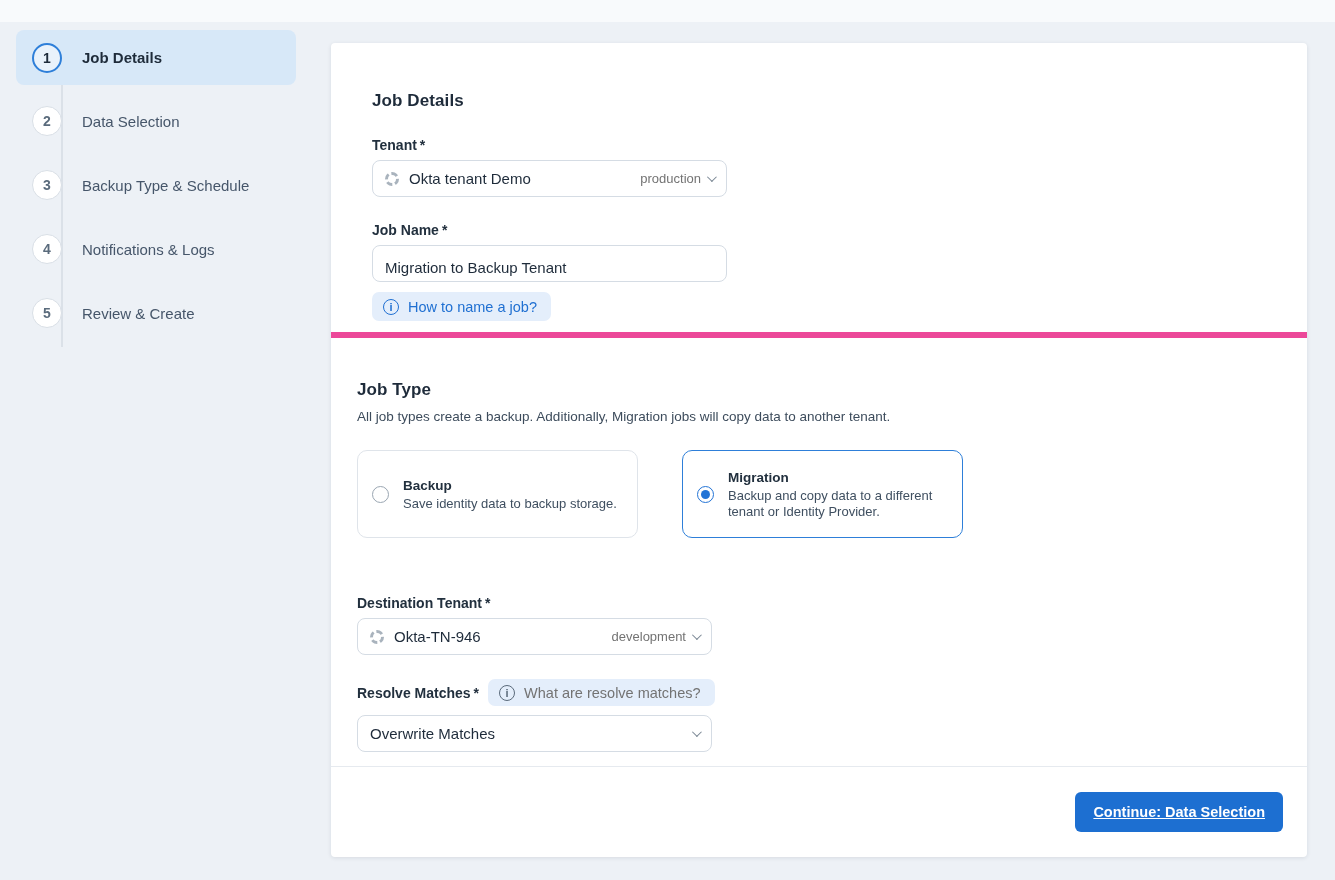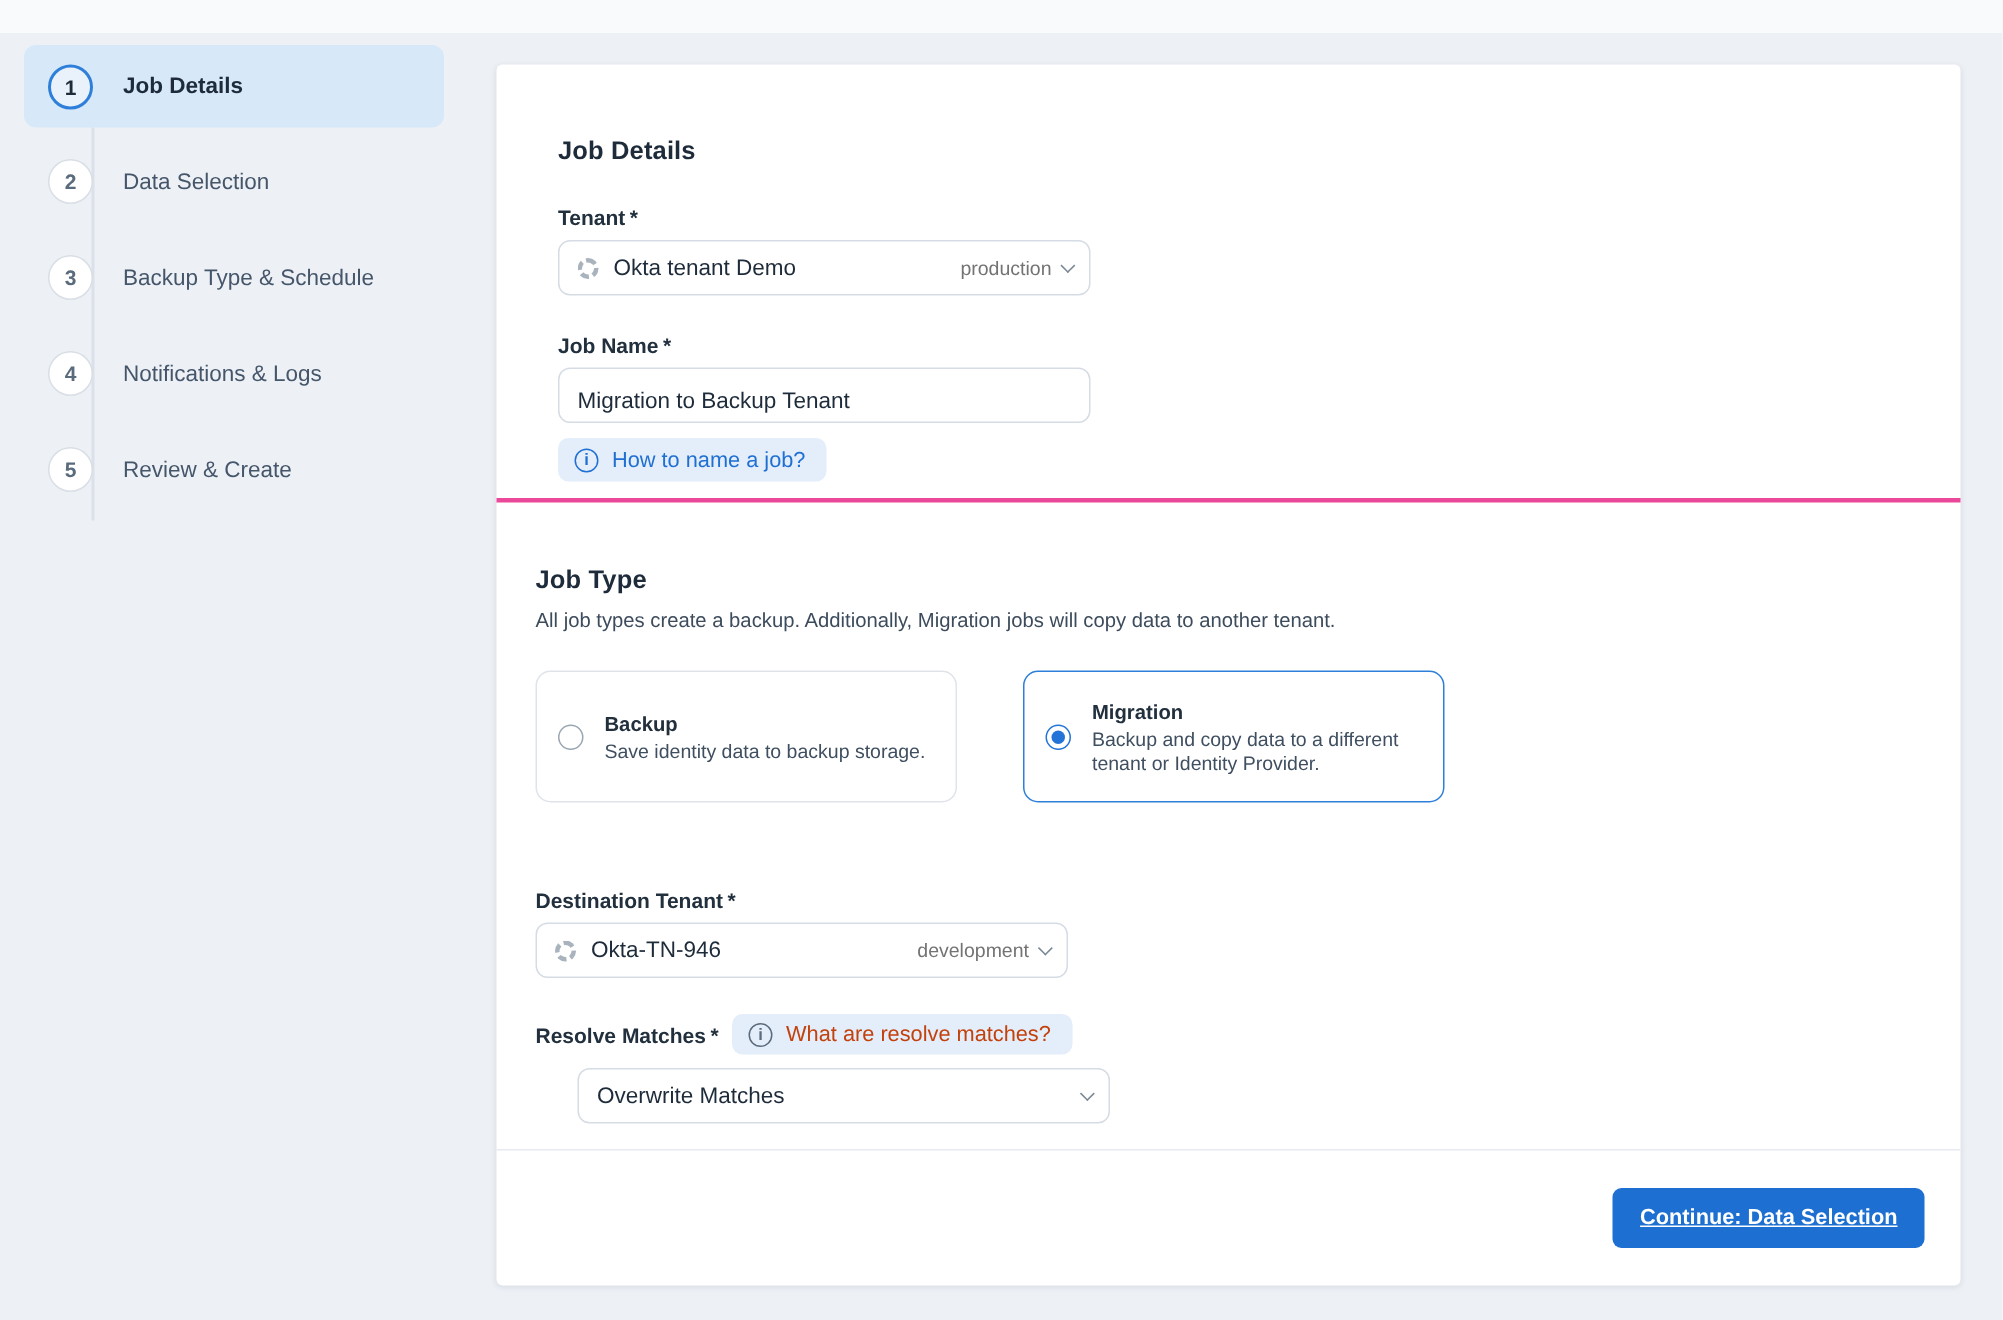--- a/index.html
+++ b/index.html
@@ -46,21 +46,21 @@
   }
   .step-row.active .step-label { color: #1e2b3a; font-weight: 700; }
 
   
   .card {
     position: absolute; left: 331px; top: 43px; width: 976px; height: 814px;
     background: #ffffff; border-radius: 4px;
     box-shadow: 0 1px 4px rgba(20, 32, 50, 0.10);
   }
   .section-1 { padding: 48px 40px 0 41px; height: 289px; }
-  .section-2 { padding: 42px 40px 0 26px; height: 434px; border-top: 3px solid #ec4899; }
+  .section-2 { padding: 42px 40px 0 26px; height: 434px; border-top: 6px solid #ec4899; }
   .card-footer {
     height: 91px; border-top: 1px solid #e6eaef;
     display: flex; align-items: center; justify-content: flex-end;
     padding-right: 24px;
   }
 
   h2.section-title { font-size: 17px; font-weight: 700; color: #1e2b3a; letter-spacing: .1px; }
   .section-sub { font-size: 13.5px; color: #3d4c5c; margin-top: 9px; }
 
   .field-label {
@@ -131,23 +131,23 @@
     content: ""; width: 9px; height: 9px; border-radius: 50%; background: #2374d6;
   }
   .type-title { font-size: 13.5px; font-weight: 700; color: #22303e; }
   .type-desc { font-size: 13px; color: #3f4f60; margin-top: 3px; line-height: 1.18; }
   .type-text { padding-top: 1px; }
 
   .dest-block { margin-top: 57px; }
   .resolve-row { margin-top: 24px; margin-bottom: 8px; }
   .resolve-row .field-label { margin-bottom: 0; }
   .inline-chip { margin-left: 9px; margin-top: 0; height: 27px; }
-  .link-text { color: #c2410c; }
-
-  .select-box { justify-content: space-between; margin-top: 9px; cursor: pointer; margin-left: 28px; }
+  .link-text { color: #737373; }
+
+  .select-box { justify-content: space-between; margin-top: 9px; cursor: pointer; }
 
   .continue-btn {
     height: 40px; padding: 0 18px;
     background: #1d6fd1; color: #ffffff;
     font-size: 14.5px; font-weight: 700; font-family: inherit;
     border: none; border-radius: 6px; cursor: pointer; text-decoration: underline;
   }
 
   .gap-26 { height: 26px; }
   .gap-24 { height: 25px; }

